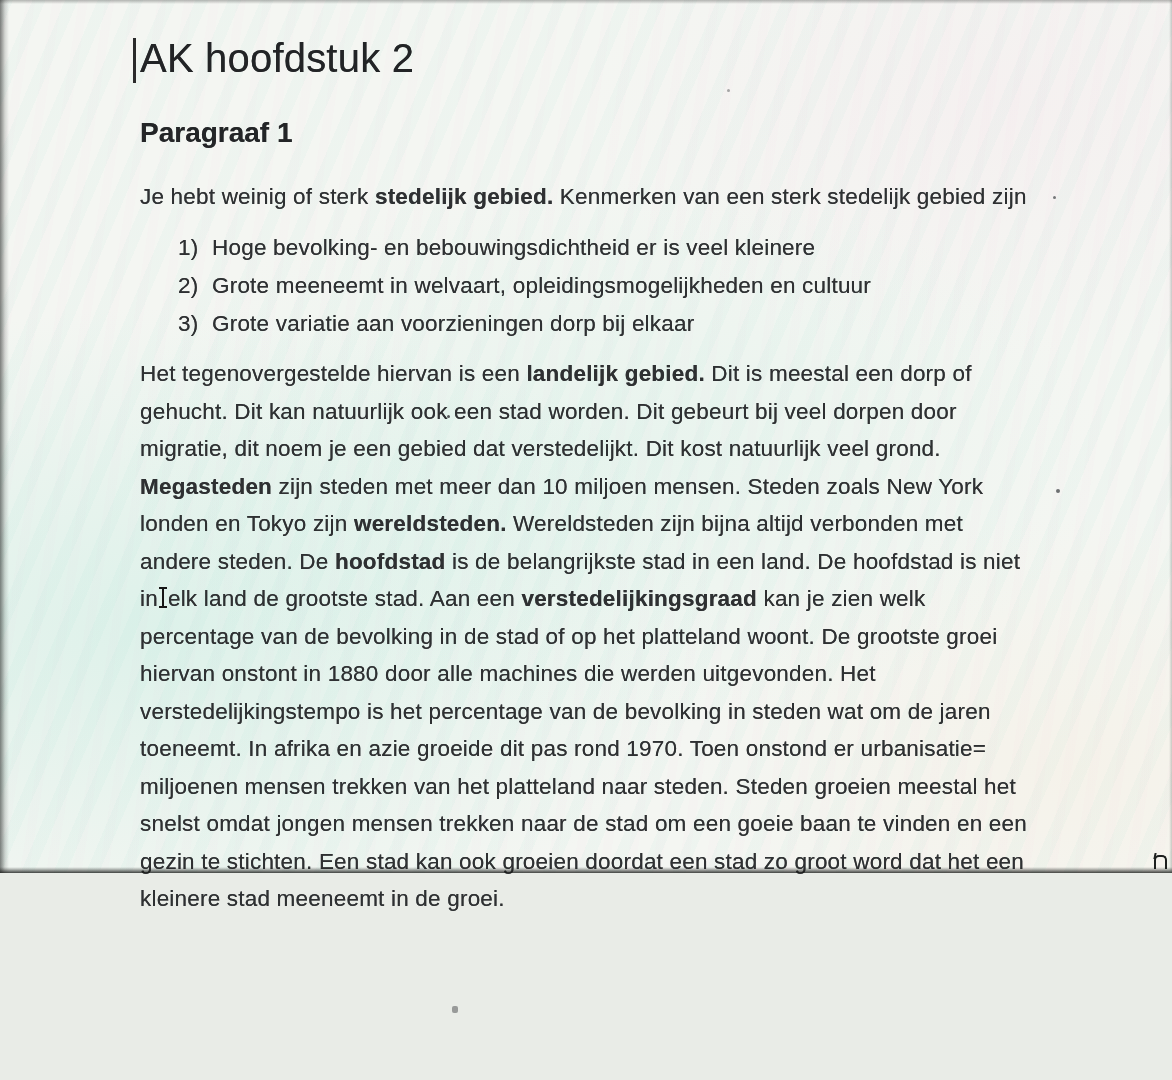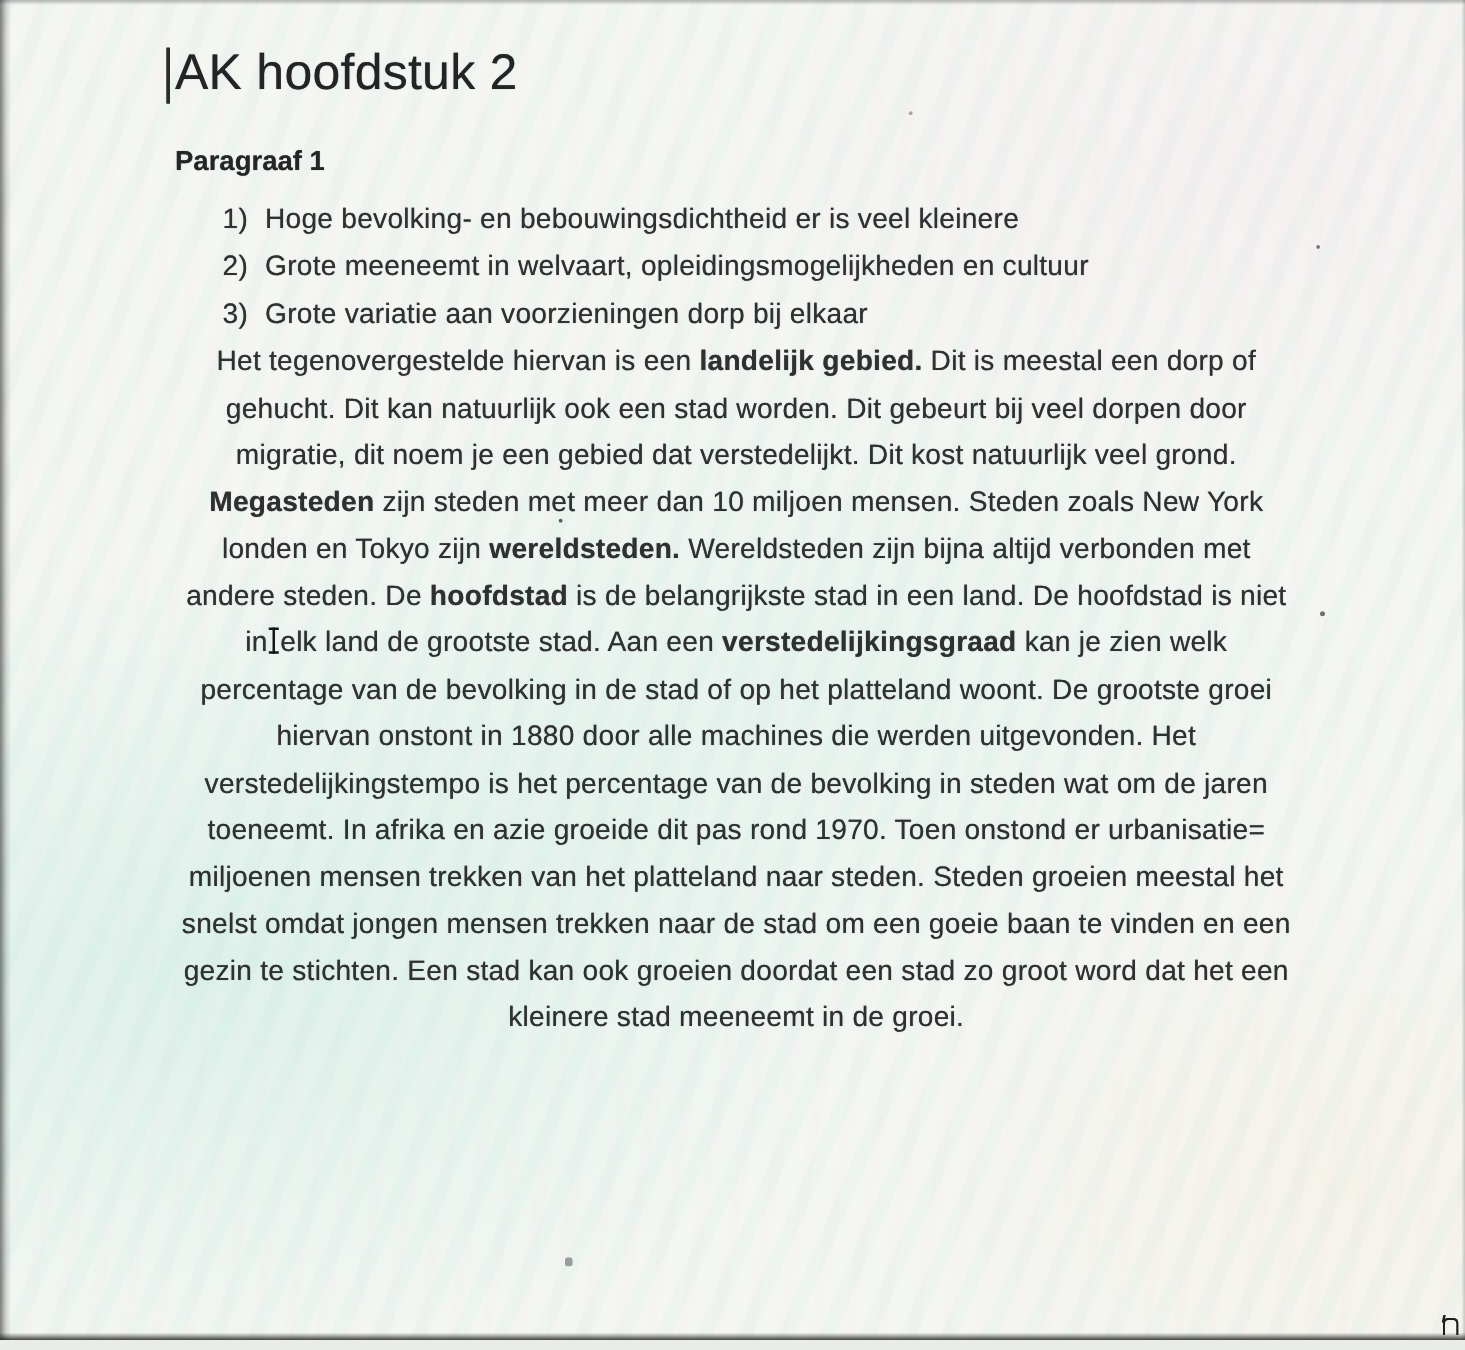--- a/index.html
+++ b/index.html
@@ -2,21 +2,21 @@
 <html><head>
 <meta charset="utf-8">
 <style>
   html,body{margin:0;padding:0;}
   body{
     width:1172px;height:1080px;overflow:hidden;
     font-family:"Liberation Sans", sans-serif;
     background:#e9ece7;
   }
   .page{
-    position:relative;width:1172px;height:1072px;
+    position:relative;width:1172px;height:873px;
     color:#2e3032;
     background:
       radial-gradient(900px 520px at 14% 72%, rgba(140,225,205,0.22), rgba(140,225,205,0) 62%),
       radial-gradient(820px 460px at 52% 52%, rgba(175,235,218,0.18), rgba(175,235,218,0) 60%),
       radial-gradient(700px 420px at 86% 12%, rgba(250,205,228,0.14), rgba(250,205,228,0) 60%),
       radial-gradient(640px 420px at 92% 88%, rgba(255,215,175,0.12), rgba(255,215,175,0) 60%),
       repeating-linear-gradient(113deg, rgba(120,210,190,0.05) 0 12px, rgba(255,255,255,0) 12px 30px),
       repeating-linear-gradient(99deg, rgba(245,190,220,0.04) 0 9px, rgba(255,255,255,0) 9px 26px),
       #f4f6f2;
   }
@@ -32,27 +32,27 @@
 
   .content{
     position:absolute;left:140px;top:34px;width:898px;
     text-shadow:0 0 0.6px rgba(46,48,50,0.75);
   }
   .title{
     font-size:40px;line-height:1.2;font-weight:400;margin:0;color:#222426;
     letter-spacing:0.2px;
   }
   .heading{
-    font-size:22px;line-height:1.2;font-weight:700;margin:34px 0 0;color:#232527;
+    font-size:28px;line-height:1.2;font-weight:700;margin:34px 0 0;color:#232527;
   }
   .para{
     font-size:22.5px;line-height:37.5px;letter-spacing:0.2px;margin:0;
   }
   .intro{margin-top:28px;}
-  .bodytext{margin-top:0;text-align:center;}
+  .bodytext{margin-top:12px;}
   .b{font-weight:700;}
 
   .list{margin:14px 0 0 38px;}
   .li{display:flex;font-size:22.5px;line-height:38px;letter-spacing:0.2px;}
   .marker{width:34px;flex:0 0 34px;}
   .litext{flex:1;}
 
   
   .title-caret{position:absolute;left:133px;top:38px;width:2.5px;height:45px;background:#2b2b2b;}
 
@@ -79,20 +79,21 @@
 <body>
 
 <div class="page">
 
   <div class="title-caret"></div>
 
   <div class="content">
     <h1 class="title">AK hoofdstuk 2</h1>
     <h2 class="heading">Paragraaf 1</h2>
 
+    <p class="para intro"><span>Je hebt weinig of sterk </span><span class="b">stedelijk gebied.</span><span> Kenmerken van een sterk stedelijk gebied zijn</span></p>
 
     <div class="list">
         <div class="li">
           <span class="marker">1)</span>
           <span class="litext">Hoge bevolking- en bebouwingsdichtheid er is veel kleinere</span>
         </div>
         <div class="li">
           <span class="marker">2)</span>
           <span class="litext">Grote meeneemt in welvaart, opleidingsmogelijkheden en cultuur</span>
         </div>

